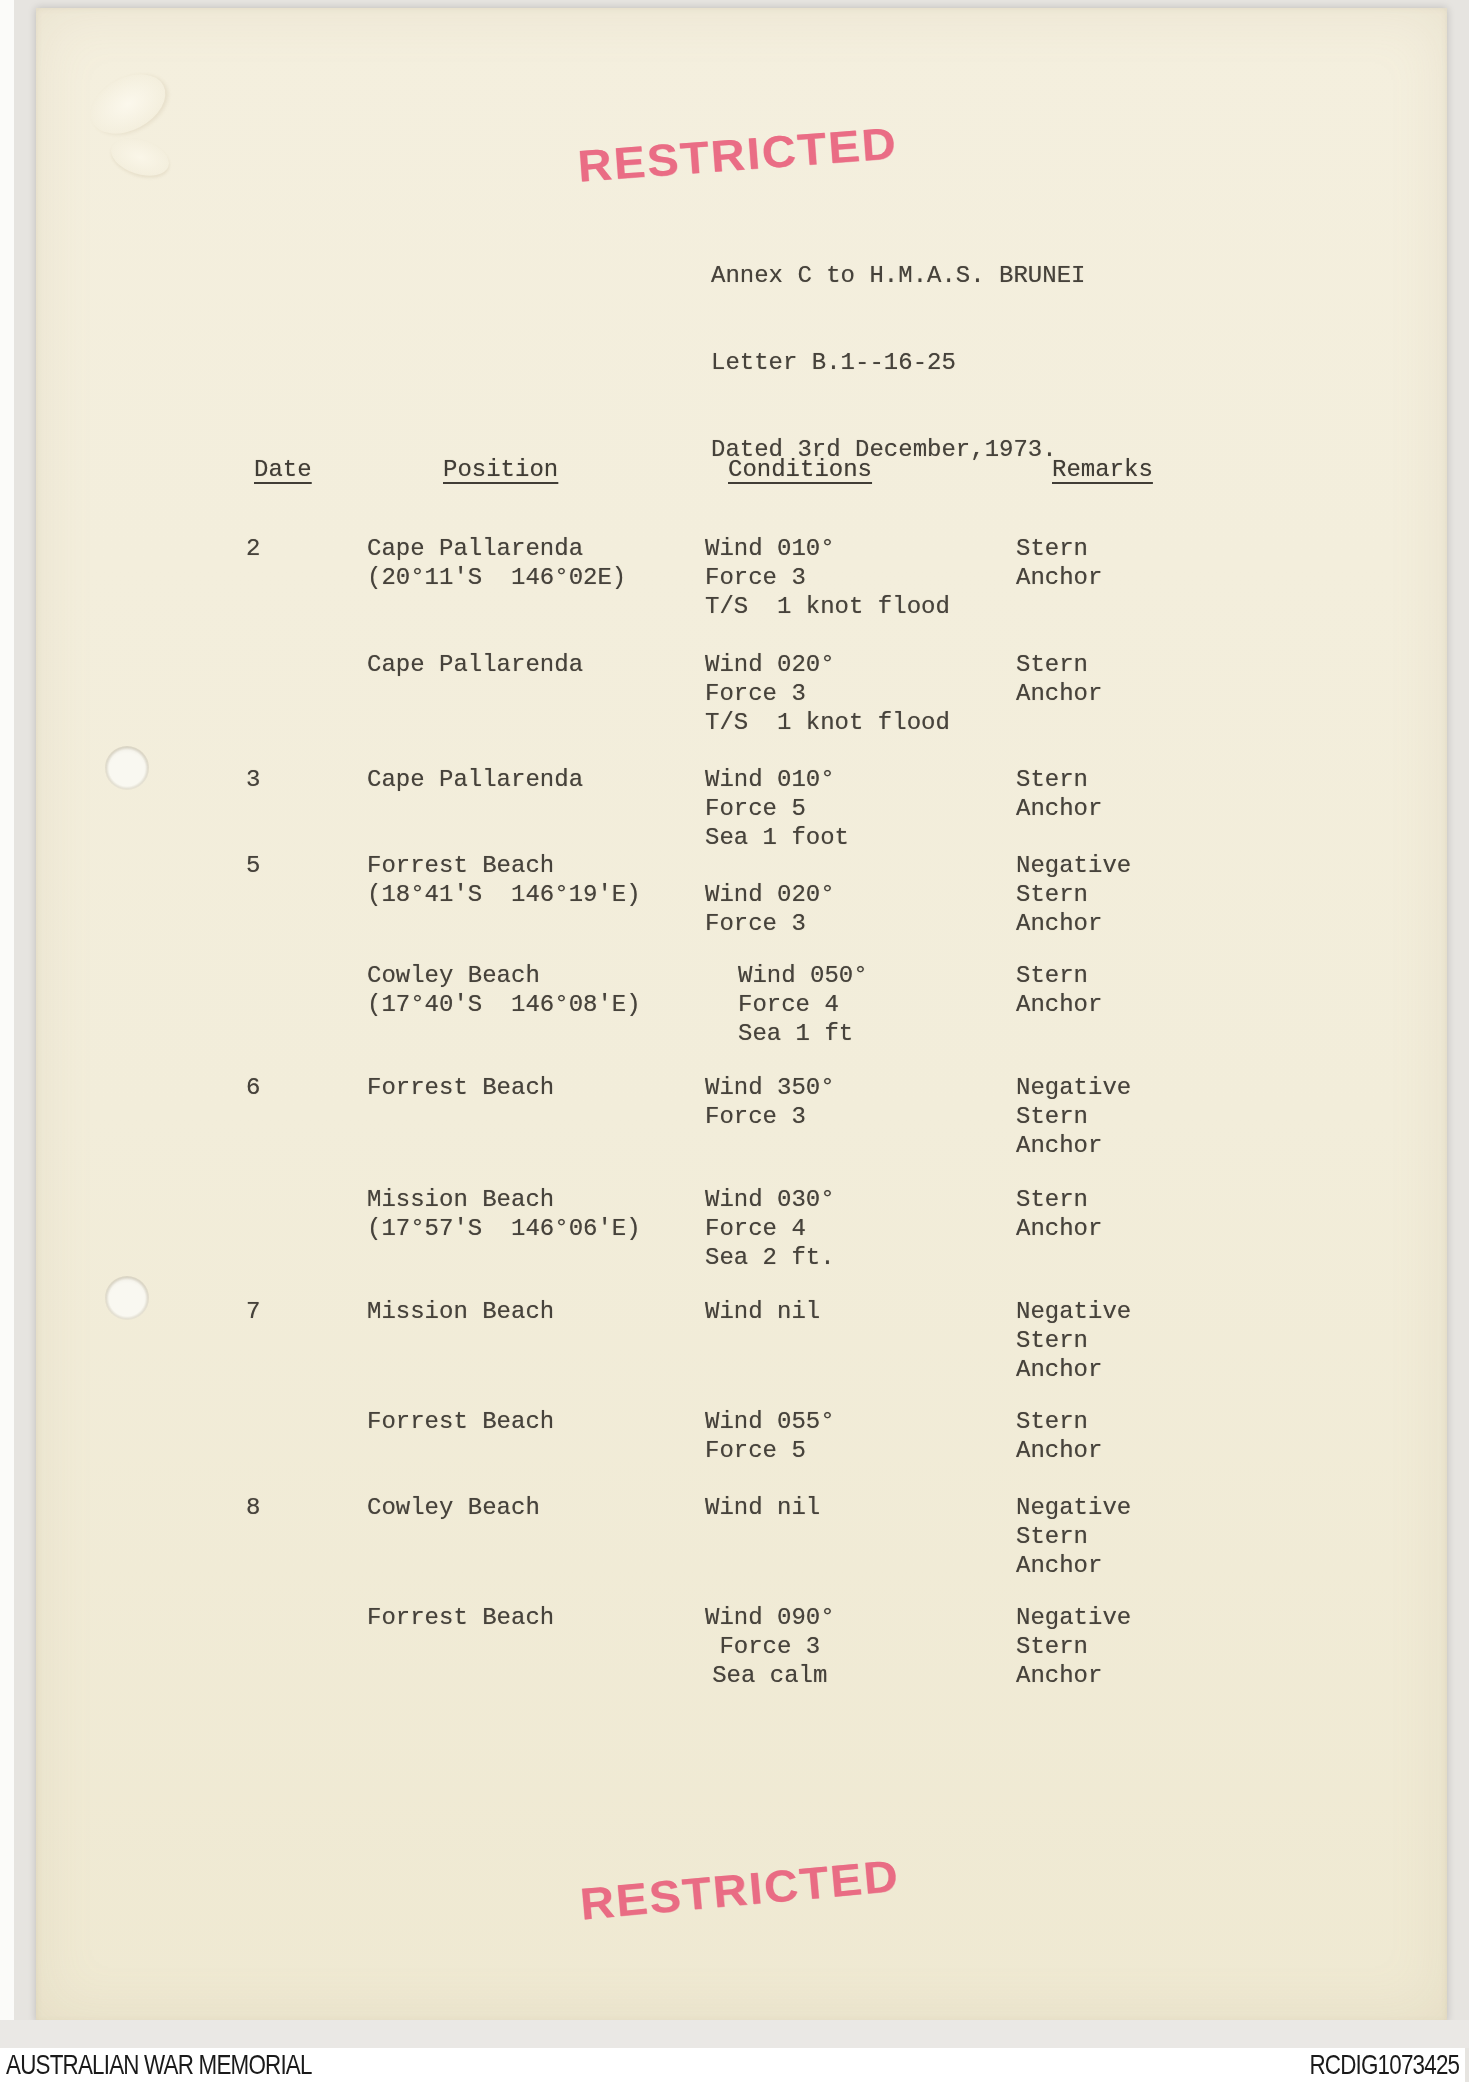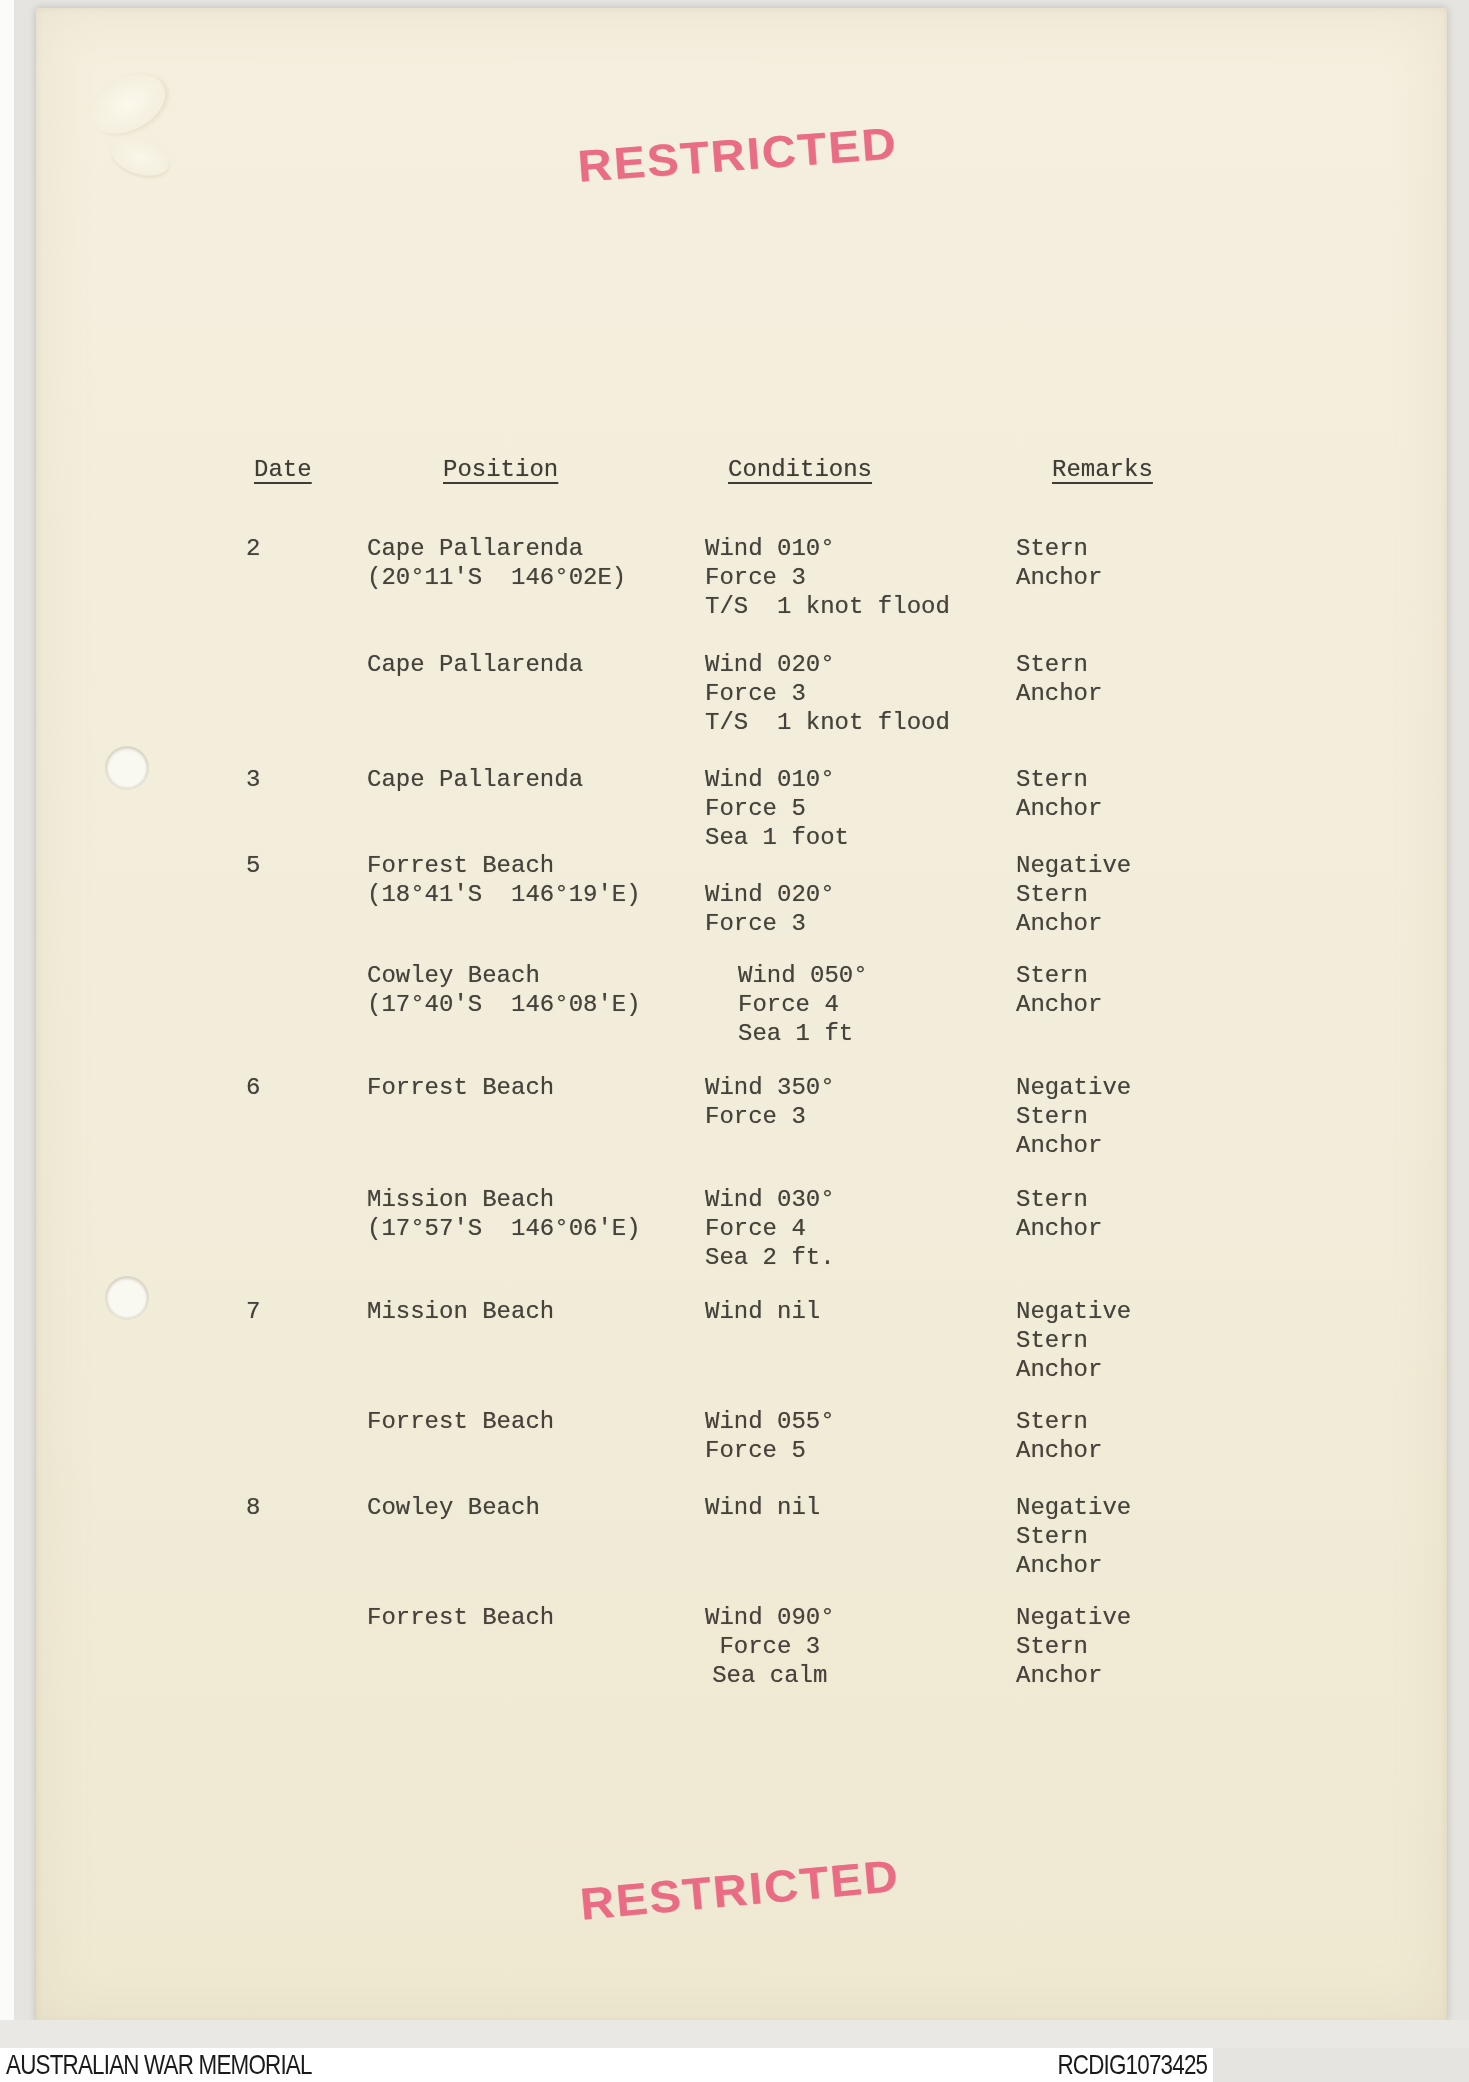--- a/index.html
+++ b/index.html
@@ -33,39 +33,44 @@
   .cell .line{min-height:29px;}
 
   .stamp{position:absolute;font-family:"Liberation Sans",sans-serif;font-weight:bold;
     font-size:47px;letter-spacing:2px;color:#e95f7c;opacity:0.9;
     text-shadow:0.5px 0.5px 0 rgba(233,95,124,0.45), -0.5px 0 0 rgba(233,95,124,0.3);
     transform-origin:left top;}
   .stamp.top{left:576px;top:140px;transform:rotate(-4.2deg) scaleY(0.95);}
   .stamp.bottom{left:578px;top:1878px;transform:rotate(-5.2deg) scaleY(0.95);}
 
   .bottom-gray{position:absolute;left:0;top:2020px;width:1469px;height:28px;background:#eae8e5;}
-  .footer{position:absolute;left:0;top:2048px;width:1213px;height:34px;background:#ffffff;
+  .footer{position:absolute;left:0;top:2048px;width:1465px;height:34px;background:#ffffff;
     font-family:"Liberation Sans",sans-serif;color:#1a1a1a;font-size:28px;line-height:34px;}
   .footer .left{position:absolute;left:6px;top:0;letter-spacing:-1px;transform:scaleX(0.8);transform-origin:left center;}
   .footer .right{position:absolute;right:6px;top:0;letter-spacing:-1px;transform:scaleX(0.8);transform-origin:right center;}
 </style>
 </head>
 <body>
 
 <div class="scan">
   <div class="edge-strip"></div>
 
   <div class="paper"></div>
   <div class="crease c1"></div>
   <div class="crease c2"></div>
   <div class="hole h1"></div>
   <div class="hole h2"></div>
 
   <div class="stamp top">RESTRICTED</div>
 
+  <div class="typed letterhead">
+    <div>Annex C to H.M.A.S. BRUNEI</div>
+    <div>Letter B.1--16-25</div>
+    <div>Dated 3rd December,1973.</div>
+  </div>
 
 
   <div class="colhead" style="left:238px;">Date</div>
   <div class="colhead" style="left:427px;">Position</div>
   <div class="colhead" style="left:712px;">Conditions</div>
   <div class="colhead" style="left:1036px;">Remarks</div>
 
   <div class="table">
       <div class="row" style="top: 534px;">
         <div class="cell" style="left: 246px;"><div class="line">2</div></div>

